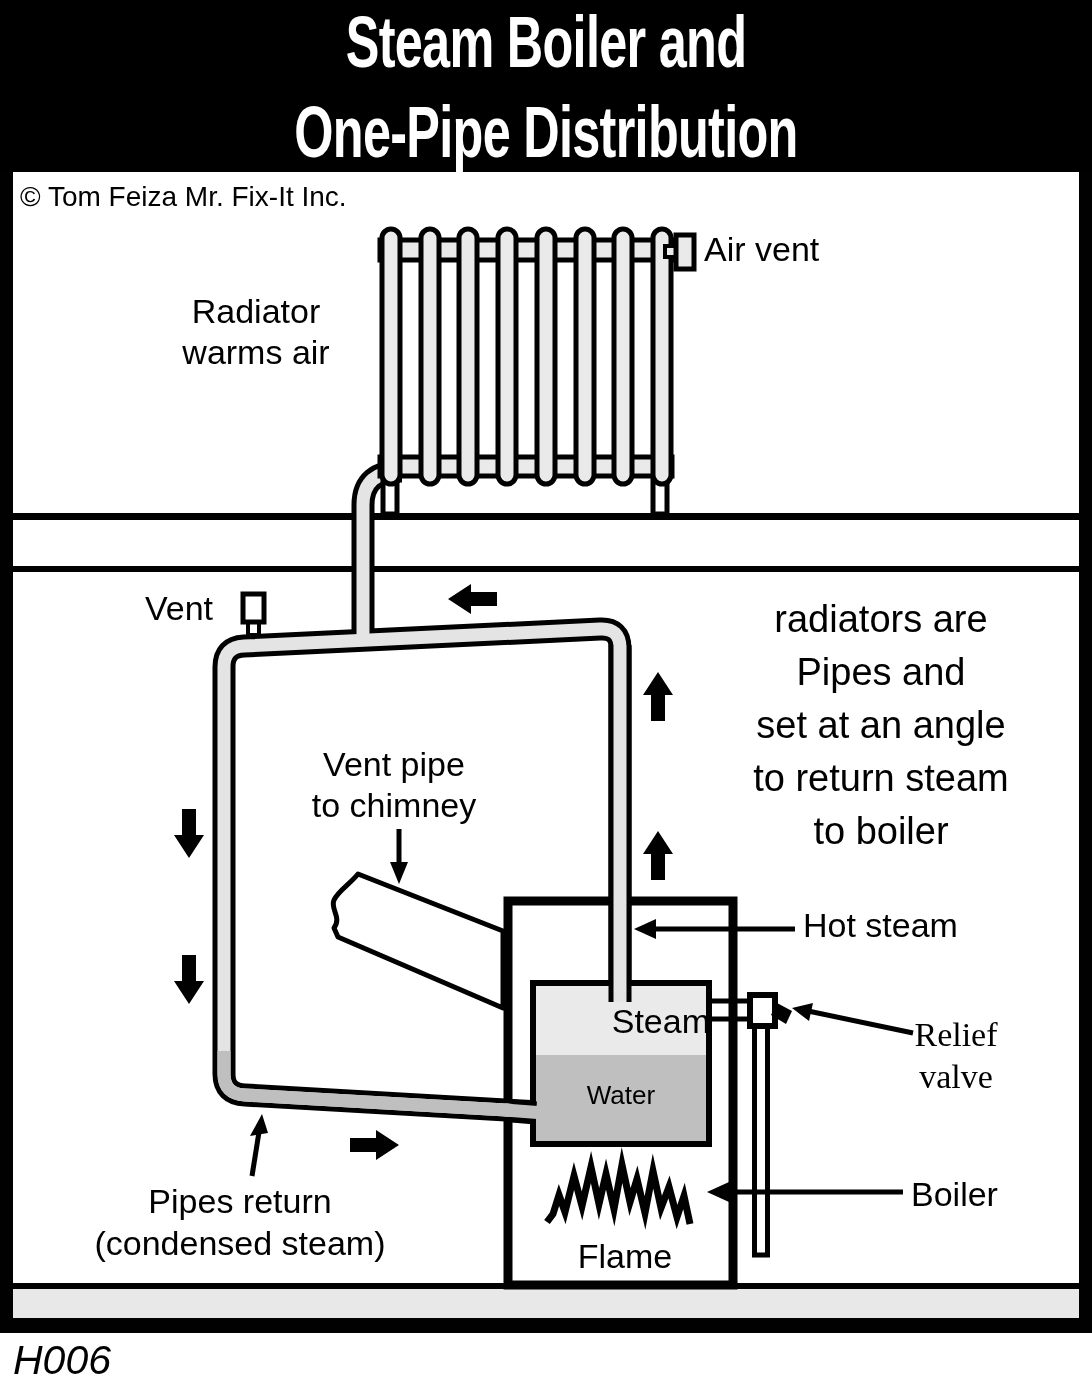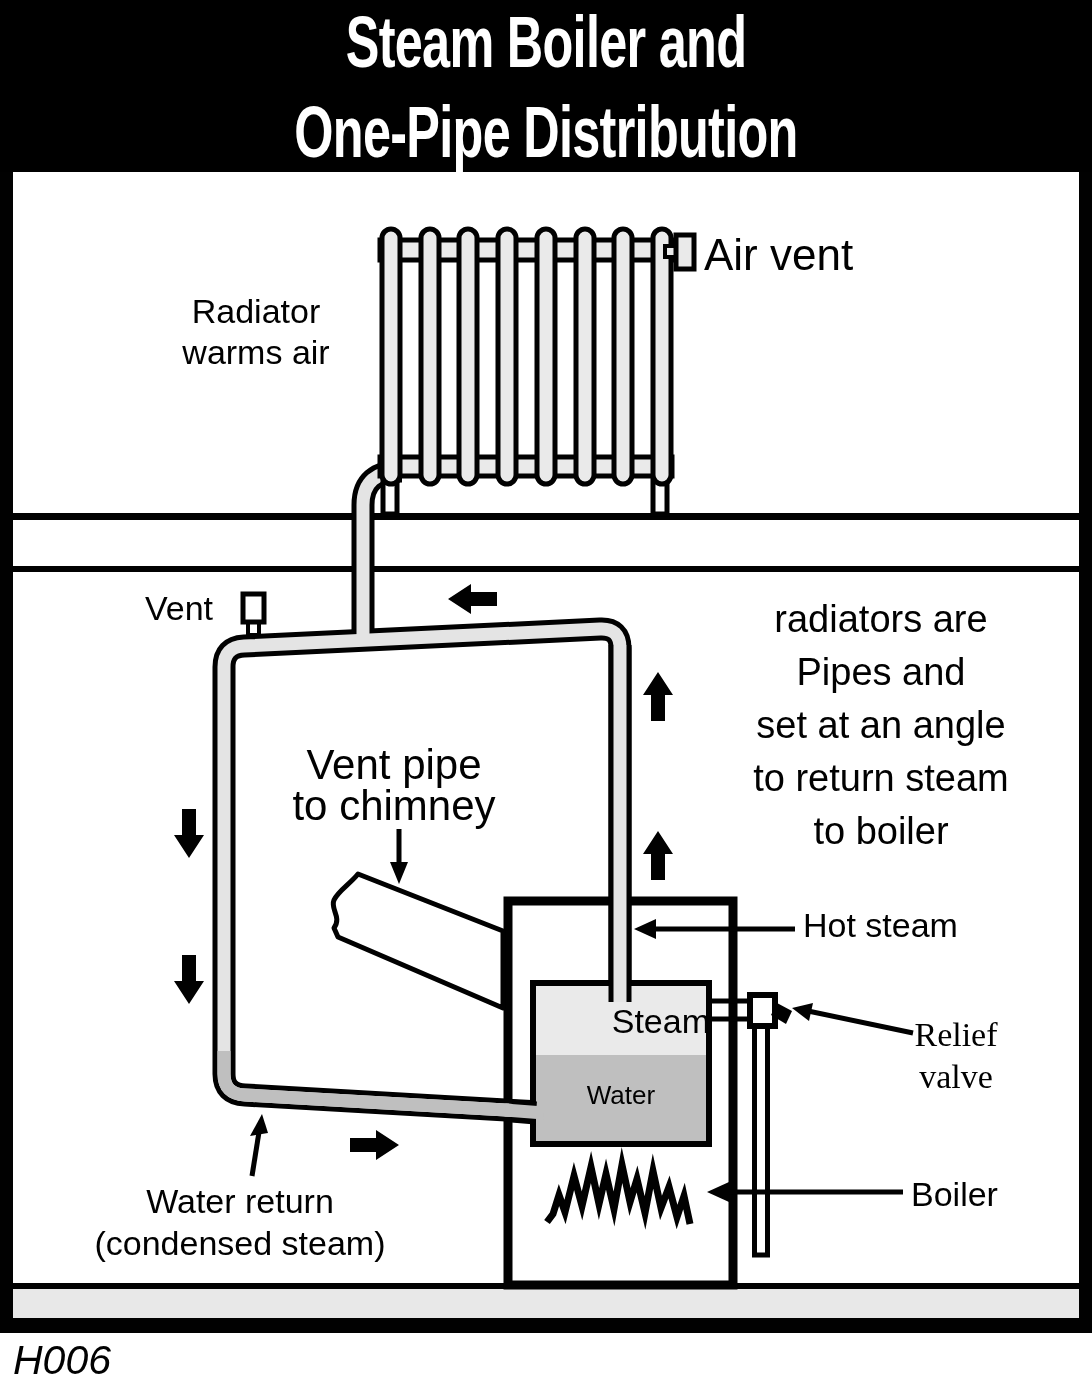--- a/index.html
+++ b/index.html
@@ -157,31 +157,32 @@
       <rect class="f-ink" x="1079" y="172" width="13" height="1161"></rect>
       <rect class="f-ink" x="0" y="1318" width="1092" height="15"></rect>
     </g>
   </svg>
 
   <div class="banner">
     <div class="title-line" style="top:6px;">Steam Boiler and</div>
     <div class="title-line" style="top:96px;">One-Pipe Distribution</div>
   </div>
 
+  <div class="lbl" style="left:20px;top:181px;font-size:28px;">© Tom Feiza Mr. Fix-It Inc.</div>
 
   <div class="lbl center" style="left:126px;top:291px;width:260px;font-size:34px;line-height:41px;">
     <div>Radiator</div>
     <div>warms air</div>
   </div>
 
-  <div class="lbl" style="left:704px;top:230px;font-size:44px;">Air vent</div>
+  <div class="lbl" style="left:704px;top:230px;font-size:34px;">Air vent</div>
 
   <div class="lbl" style="left:145px;top:589px;font-size:34px;">Vent</div>
 
-  <div class="lbl center" style="left:264px;top:744px;width:260px;font-size:42px;line-height:41px;">
+  <div class="lbl center" style="left:264px;top:744px;width:260px;font-size:34px;line-height:41px;">
     <div>Vent pipe</div>
     <div>to chimney</div>
   </div>
 
   <div class="lbl center" style="left:716px;top:593px;width:330px;font-size:38px;line-height:53px;">
     <div>radiators are</div>
     <div>Pipes and</div>
     <div>set at an angle</div>
     <div>to return steam</div>
     <div>to boiler</div>
@@ -193,21 +194,22 @@
     <div>Relief</div>
     <div>valve</div>
   </div>
 
   <div class="lbl" style="left:911px;top:1175px;font-size:34px;">Boiler</div>
 
   <div class="lbl center" style="left:532px;top:1002px;width:178px;font-size:34px;text-align:right;">Steam</div>
 
   <div class="lbl center" style="left:532px;top:1080px;width:178px;font-size:26px;text-align:center;">Water</div>
 
+  <div class="lbl center" style="left:535px;top:1237px;width:180px;font-size:34px;">Flame</div>
 
   <div class="lbl center" style="left:60px;top:1180px;width:360px;font-size:34px;line-height:42px;">
-    <div>Water return</div>
+    <div>Pipes return</div>
     <div>(condensed steam)</div>
   </div>
 
   <div class="lbl" style="left:13px;top:1337px;font-size:41px;font-style:italic;">H006</div>
 
 </div>
 
 </body></html>

